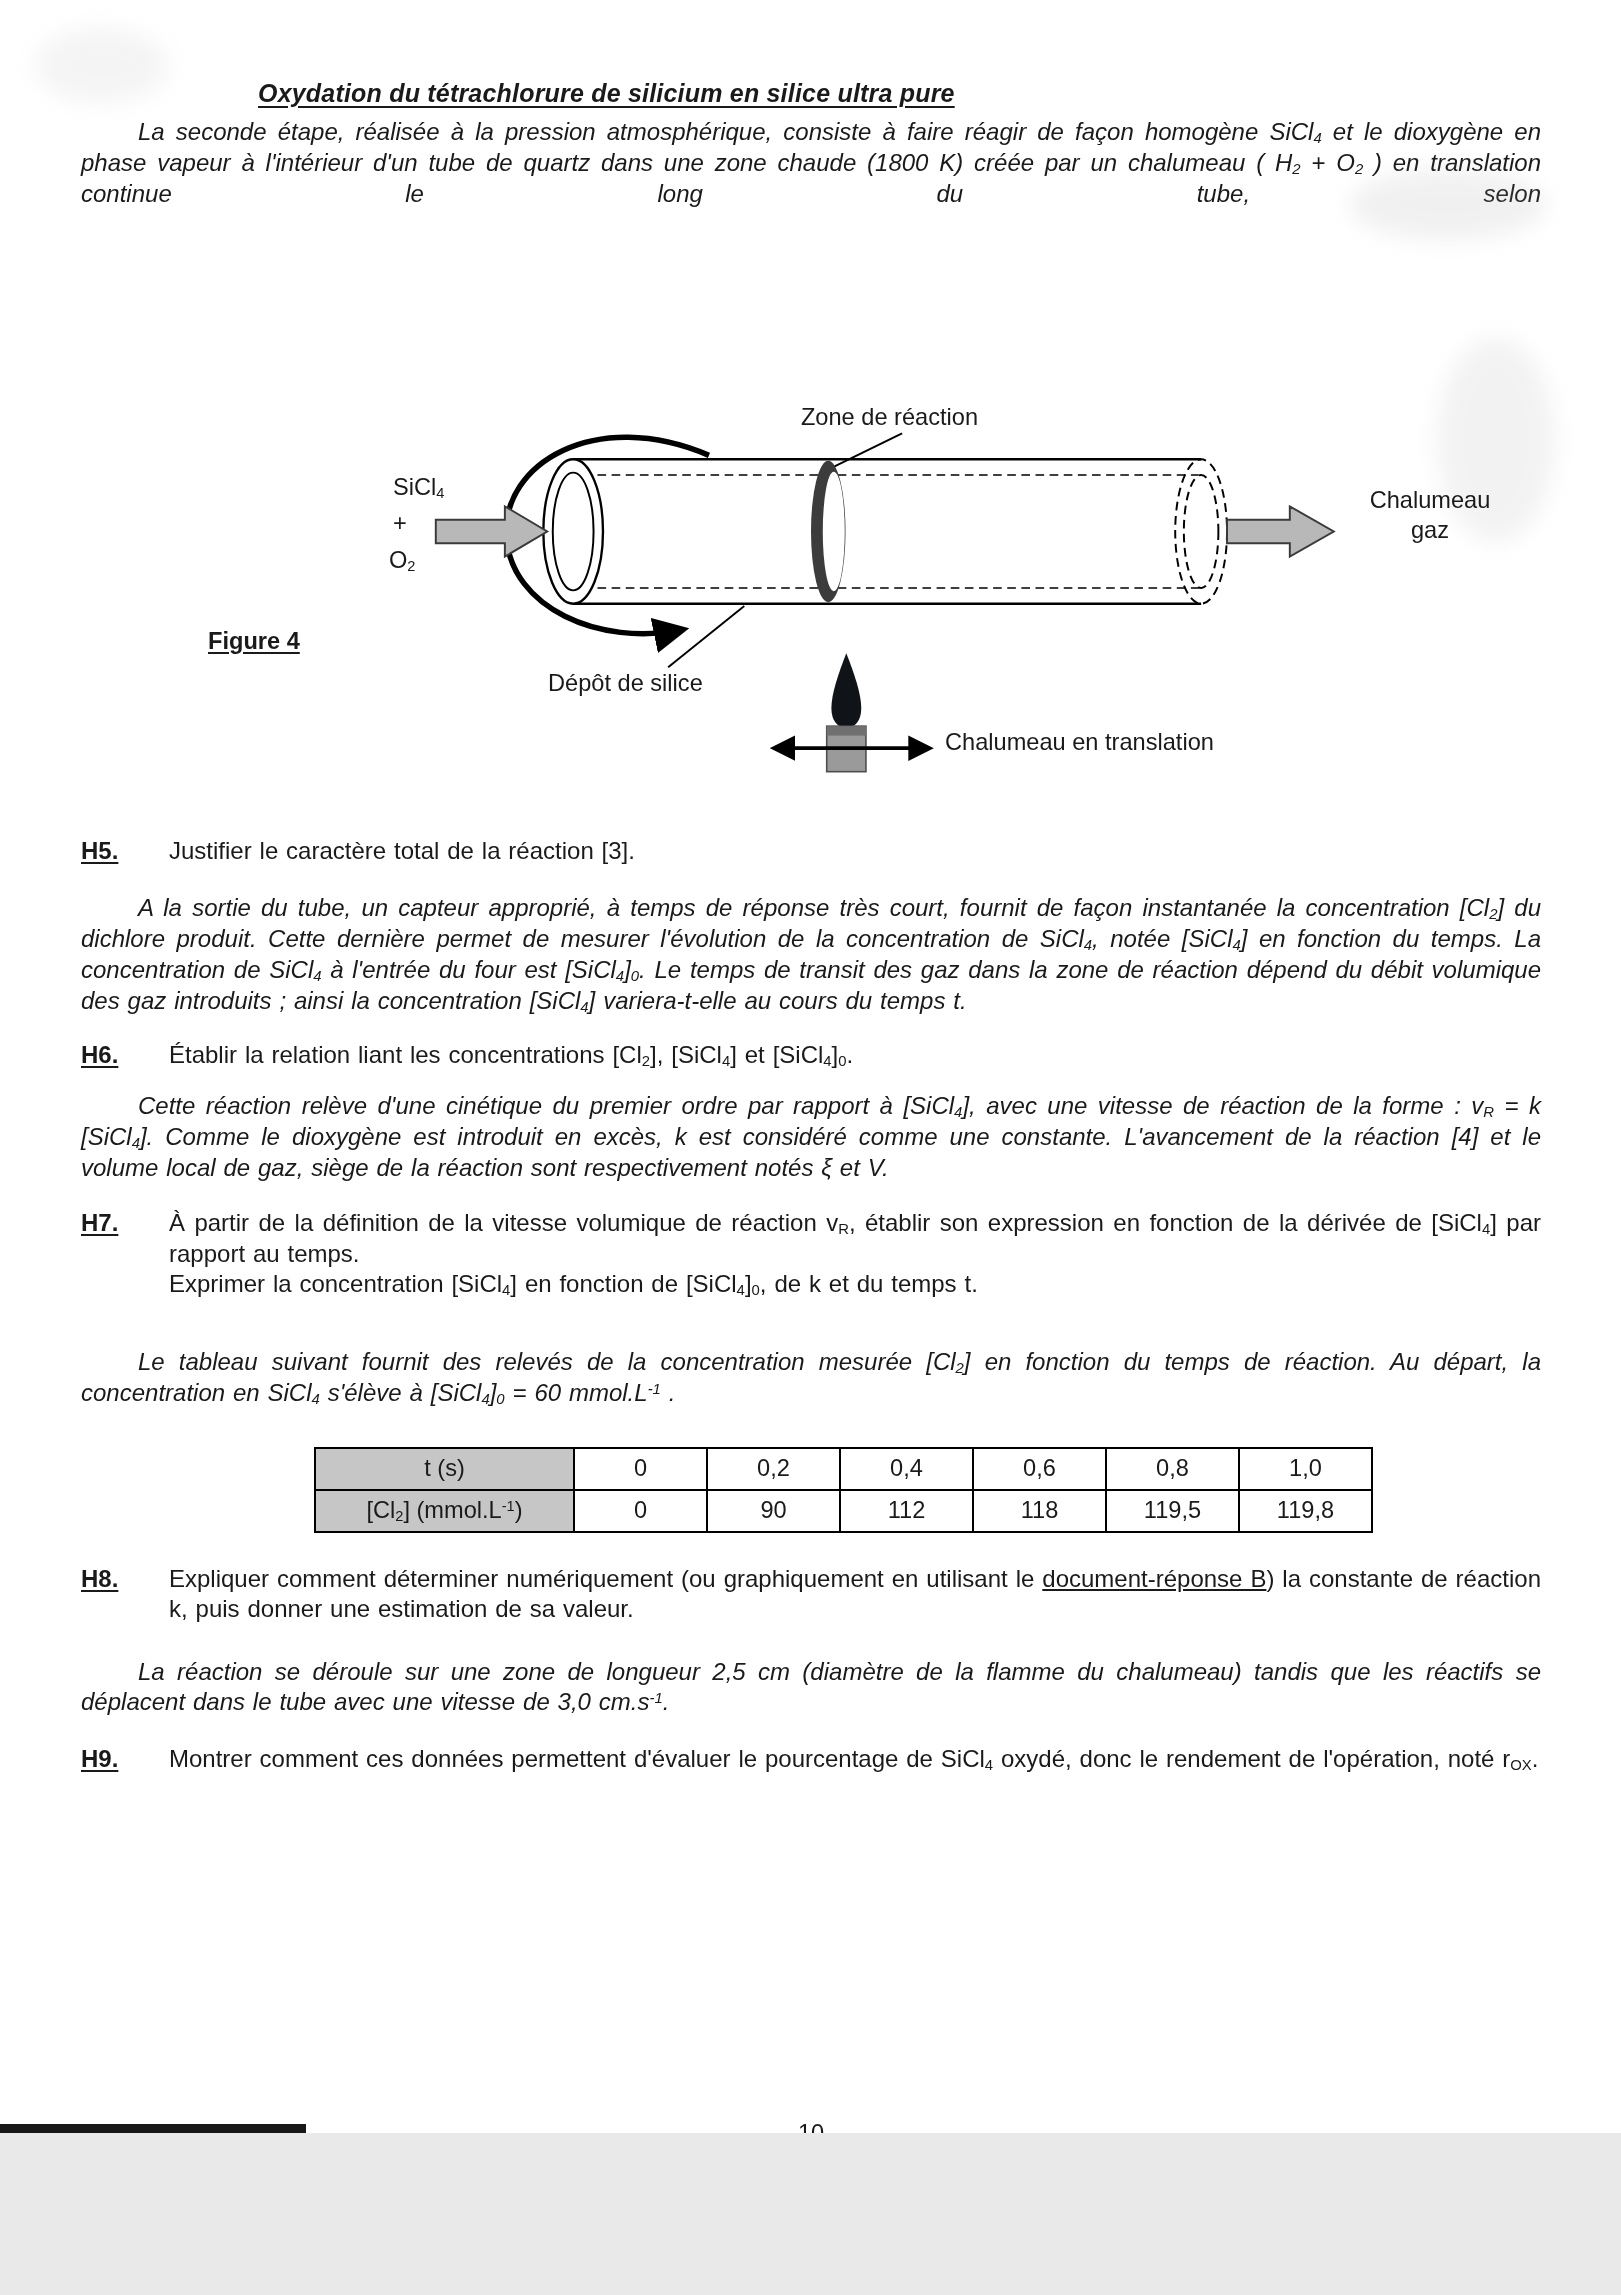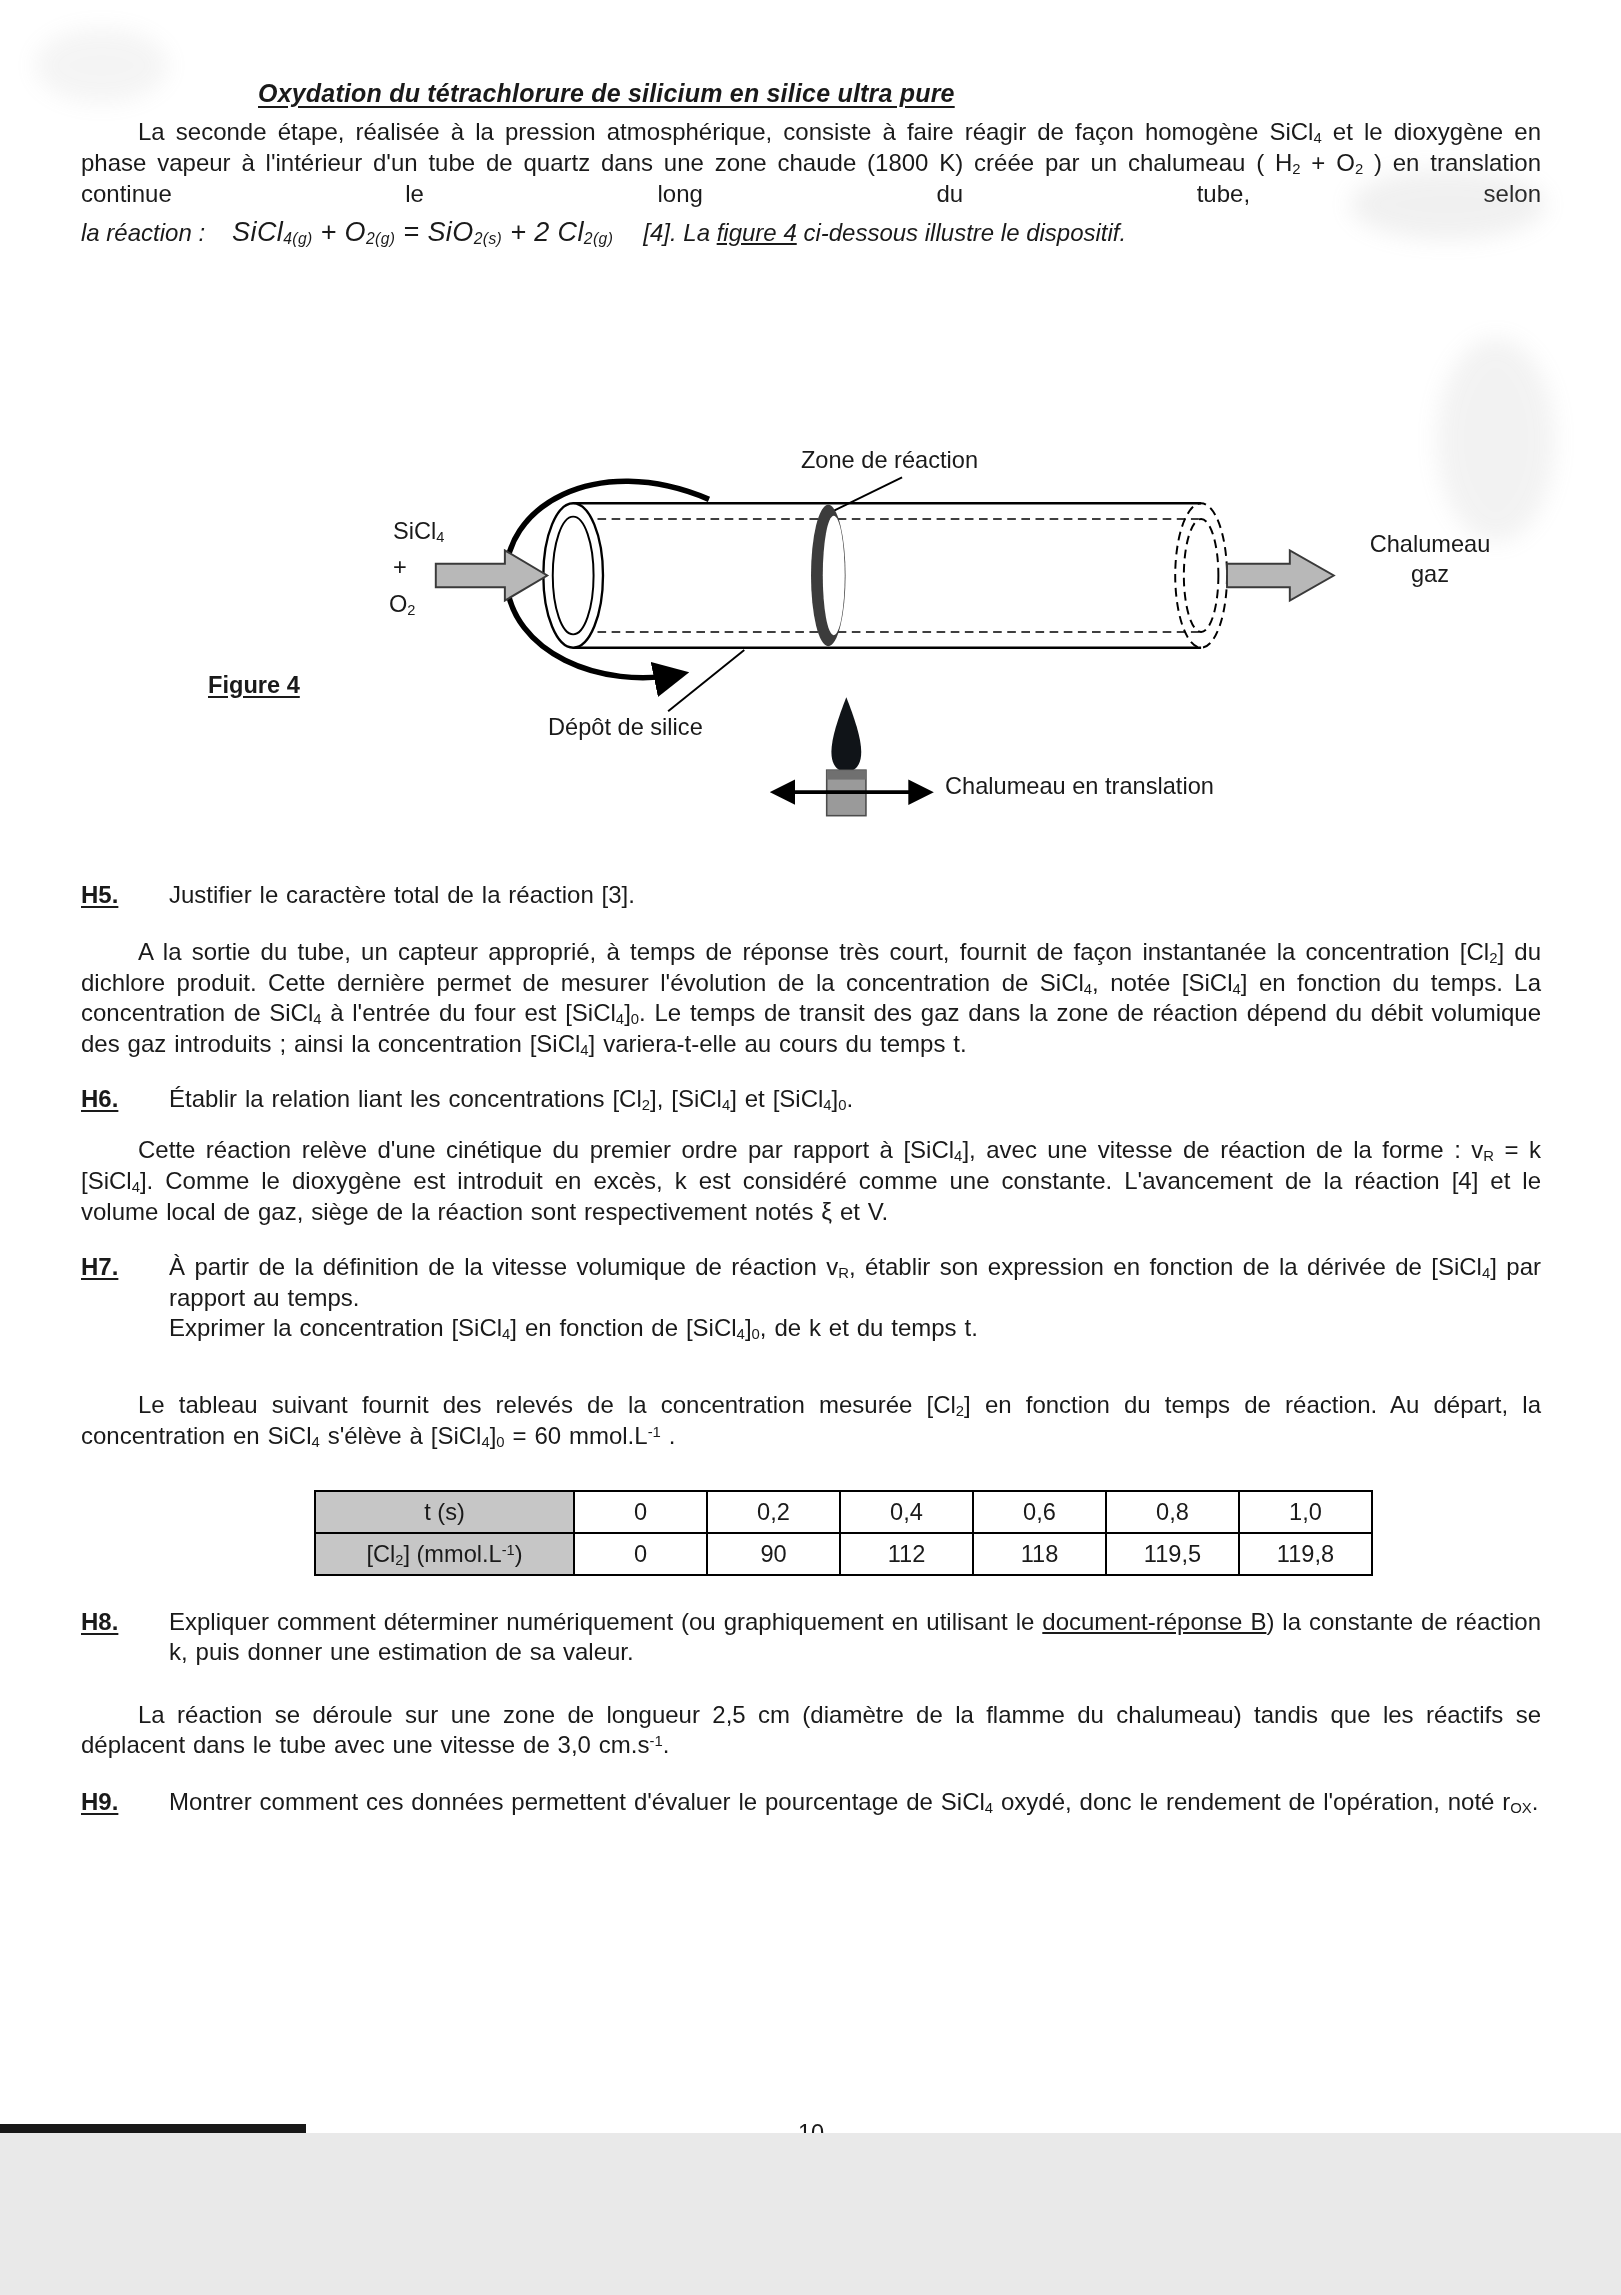--- a/index.html
+++ b/index.html
@@ -11,21 +11,21 @@
   }
   sub { font-size:0.62em; vertical-align:-0.22em; }
   sup { font-size:0.62em; vertical-align:0.45em; }
   .u { text-decoration:underline; text-underline-offset:2.4px; }
 
   .title {
     margin-left:177px; font-size:25px; font-weight:bold; font-style:italic;
     text-decoration:underline; text-underline-offset:3.9px; letter-spacing:0.2px;
   }
   .para {
-    font-size:24px; line-height:1.25; text-align:justify;
+    font-style:italic; font-size:24px; line-height:1.25; text-align:justify;
     word-spacing:1.2px;
   }
   .indent { text-indent:57px; }
   .jlast { text-align-last:justify; }
   .p1 { margin-top:9.4px; }
 
   .reaction-line { margin-top:3.1px; font-style:italic; font-size:24px; line-height:1.5; }
   .reaction-line .prefix { margin-right:27px; }
   .reaction-eq { font-size:27px; letter-spacing:0.4px; margin-right:30px; }
   .reaction-eq sub { font-size:0.58em; }
@@ -73,21 +73,20 @@
 <div class="page">
 
   <div class="artifact a1"></div>
   <div class="artifact a2"></div>
   <div class="artifact a3"></div>
 
   <h1 class="title">Oxydation du tétrachlorure de silicium en silice ultra pure</h1>
 
   <p class="para indent jlast p1">La seconde étape, réalisée à la pression atmosphérique, consiste à faire réagir de façon homogène SiCl<sub>4</sub> et le dioxygène en phase vapeur à l'intérieur d'un tube de quartz dans une zone chaude (1800 K) créée par un chalumeau ( H<sub>2</sub> + O<sub>2</sub> ) en translation continue le long du tube, selon</p>
 
-  <p class="reaction-line"><span class="prefix">la réaction :</span><span class="reaction-eq">SiCl<sub>4(g)</sub> + O<sub>2(g)</sub> = SiO<sub>2(s)</sub> + 2 Cl<sub>2(g)</sub></span><span>[4]. La <span class="u">figure 4</span> ci-dessous illustre le dispositif.</span></p>
 
   <div class="figure">
     <svg class="fig-svg" width="1460" height="393" viewBox="0 0 1860 500">
       <defs>
         <marker id="ah" viewBox="0 0 10 10" refX="8" refY="5" markerWidth="6.5" markerHeight="6.5" orient="auto-start-reverse">
           <path d="M0,0 L10,5 L0,10 z" fill="#000"></path>
         </marker>
       </defs>
 
       <line class="dashl" x1="640" y1="99" x2="1424" y2="99"></line>

